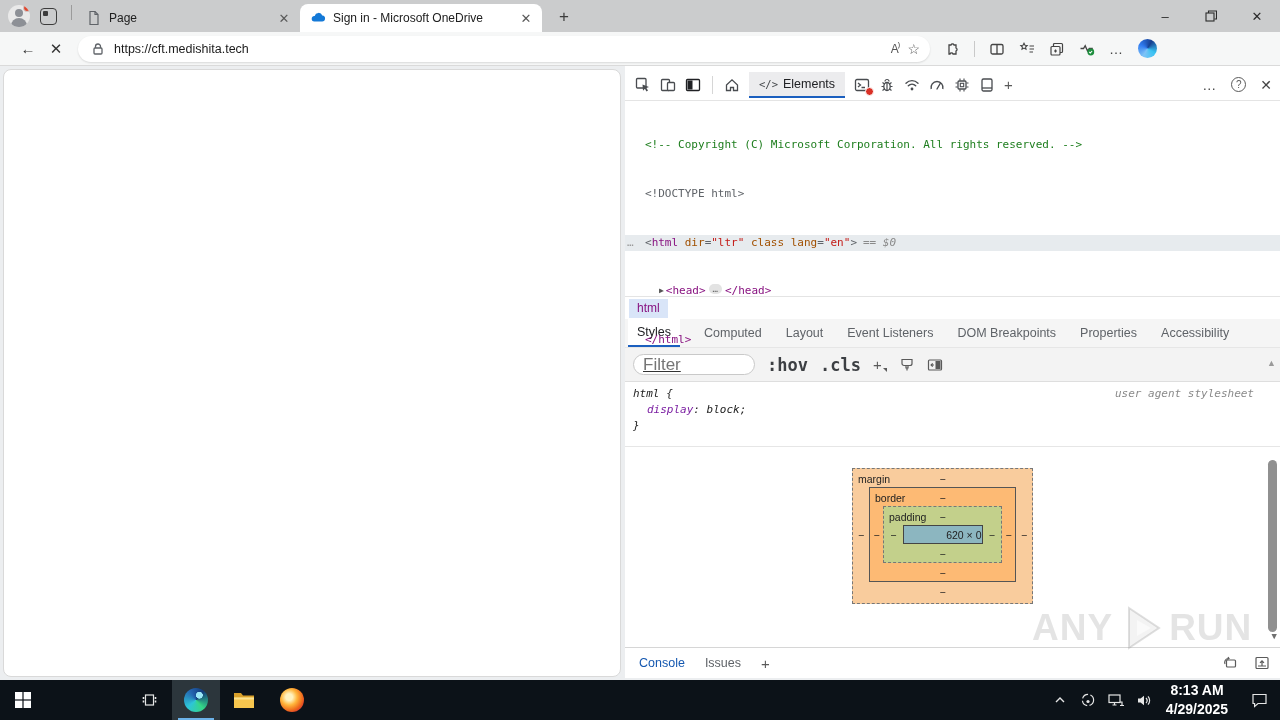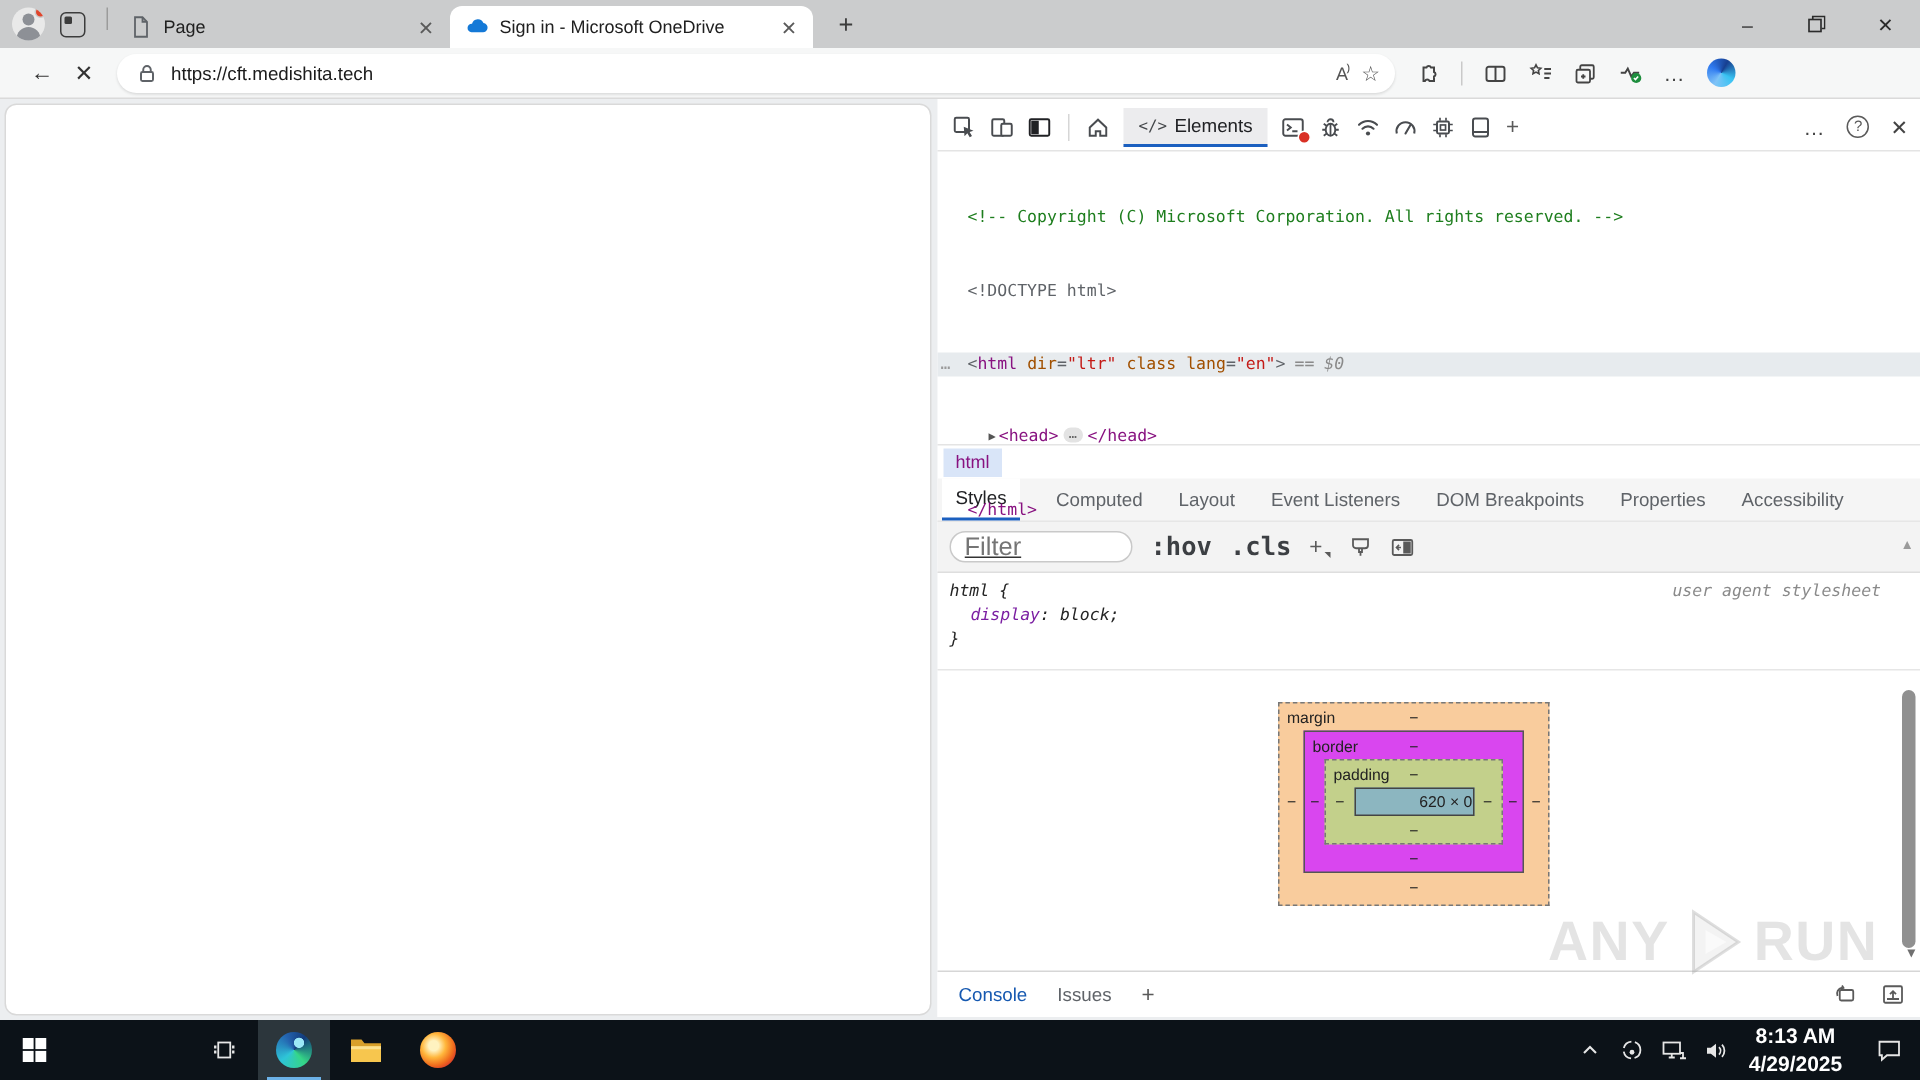--- a/index.html
+++ b/index.html
@@ -94,21 +94,21 @@
   
   .boxmodel { position:absolute; left:227px; top:86px; width:181px; height:136px; font-family:"Liberation Sans",sans-serif; font-size:10.5px; color:#222; }
   .bm { display:flex; flex-direction:column; }
   .bm-top { height:18px; position:relative; flex:none; }
   .bm-top .lbl { position:absolute; left:5px; top:2px; }
   .bm-top .d, .bm-bot .d { position:absolute; left:50%; transform:translateX(-50%); top:2px; }
   .bm-bot { flex:1; position:relative; }
   .bm-mid { display:flex; align-items:center; flex:none; }
   .bm-side { flex:1; text-align:center; }
   .bm-margin { width:181px; height:136px; background:#f9cc9d; border:1px dashed #777; }
-  .bm-border { width:147px; height:95px; background:#d946ef; border:1px solid #555; }
+  .bm-border { width:147px; height:95px; background:#fdba74; border:1px solid #555; }
   .bm-padding { width:119px; height:57px; background:#c3d08b; border:1px dashed #777; }
   .bm-content { width:80px; height:19px; background:#8cb6c0; border:1px solid #444; display:flex; align-items:center; justify-content:flex-end; }
 
   
   .sp-scroll { position:absolute; right:1px; top:0; bottom:0; width:13px; }
   .sp-thumb { position:absolute; right:2px; top:78px; width:9px; height:172px; background:#909090; border-radius:5px; }
   .sp-down { position:absolute; right:2px; bottom:3px; color:#707070; font-size:9px; }
 
   .dt-drawer { height:31px; flex:none; border-top:1px solid #d6d6d6; display:flex; align-items:center; padding:0 10px 0 14px; gap:20px; font-size:12.5px; background:#fff; }
   .drawer-tab.active { color:#1558b0; }

